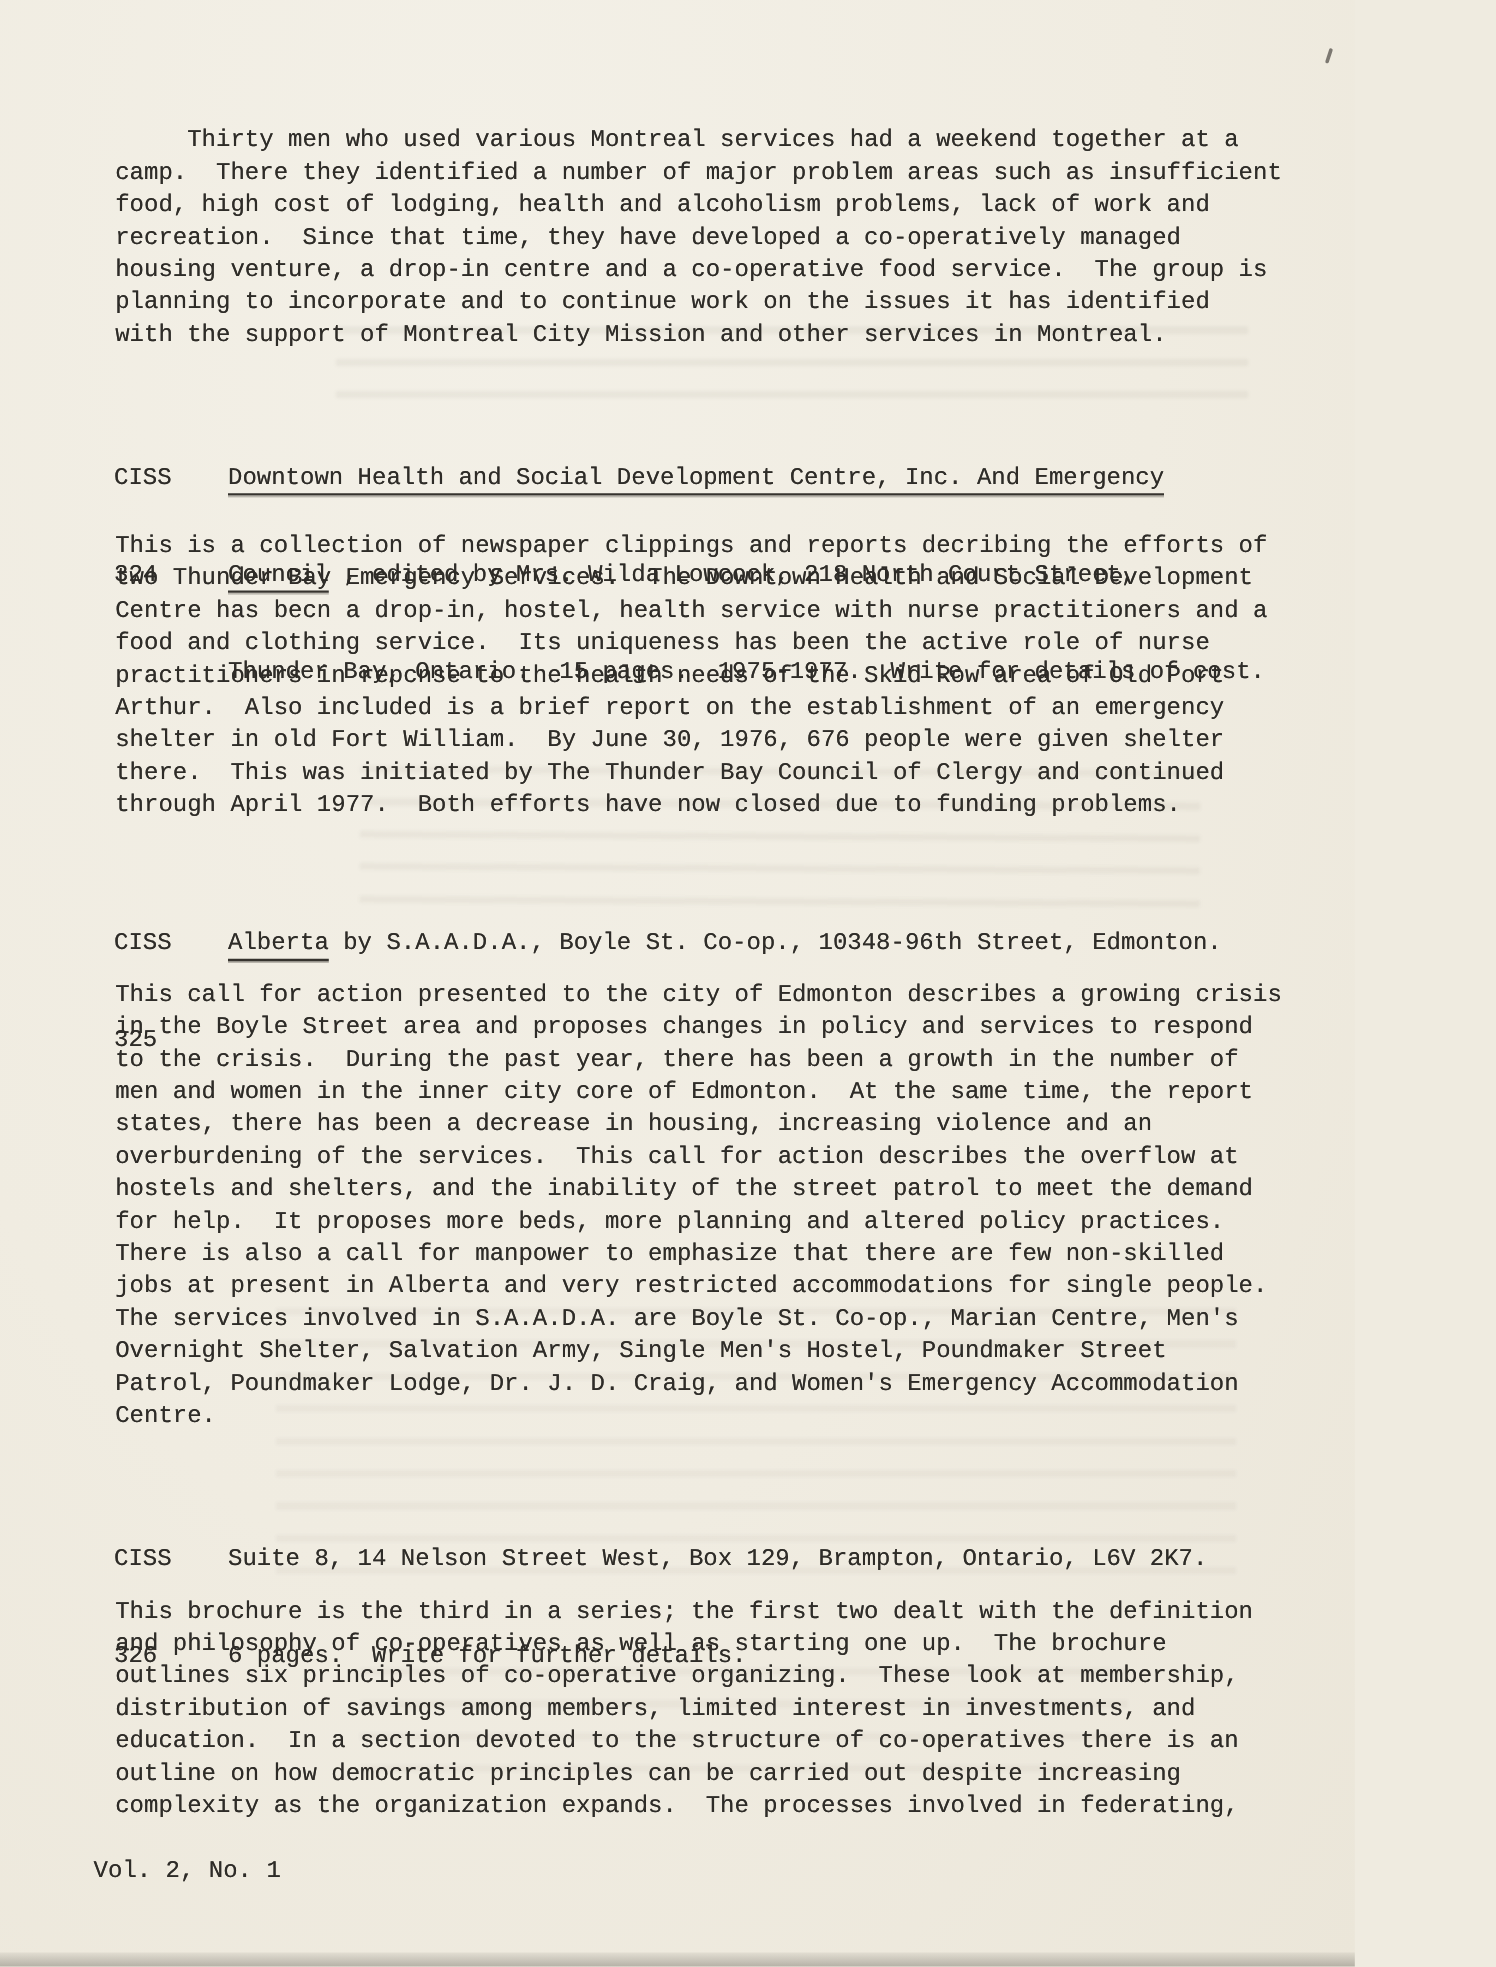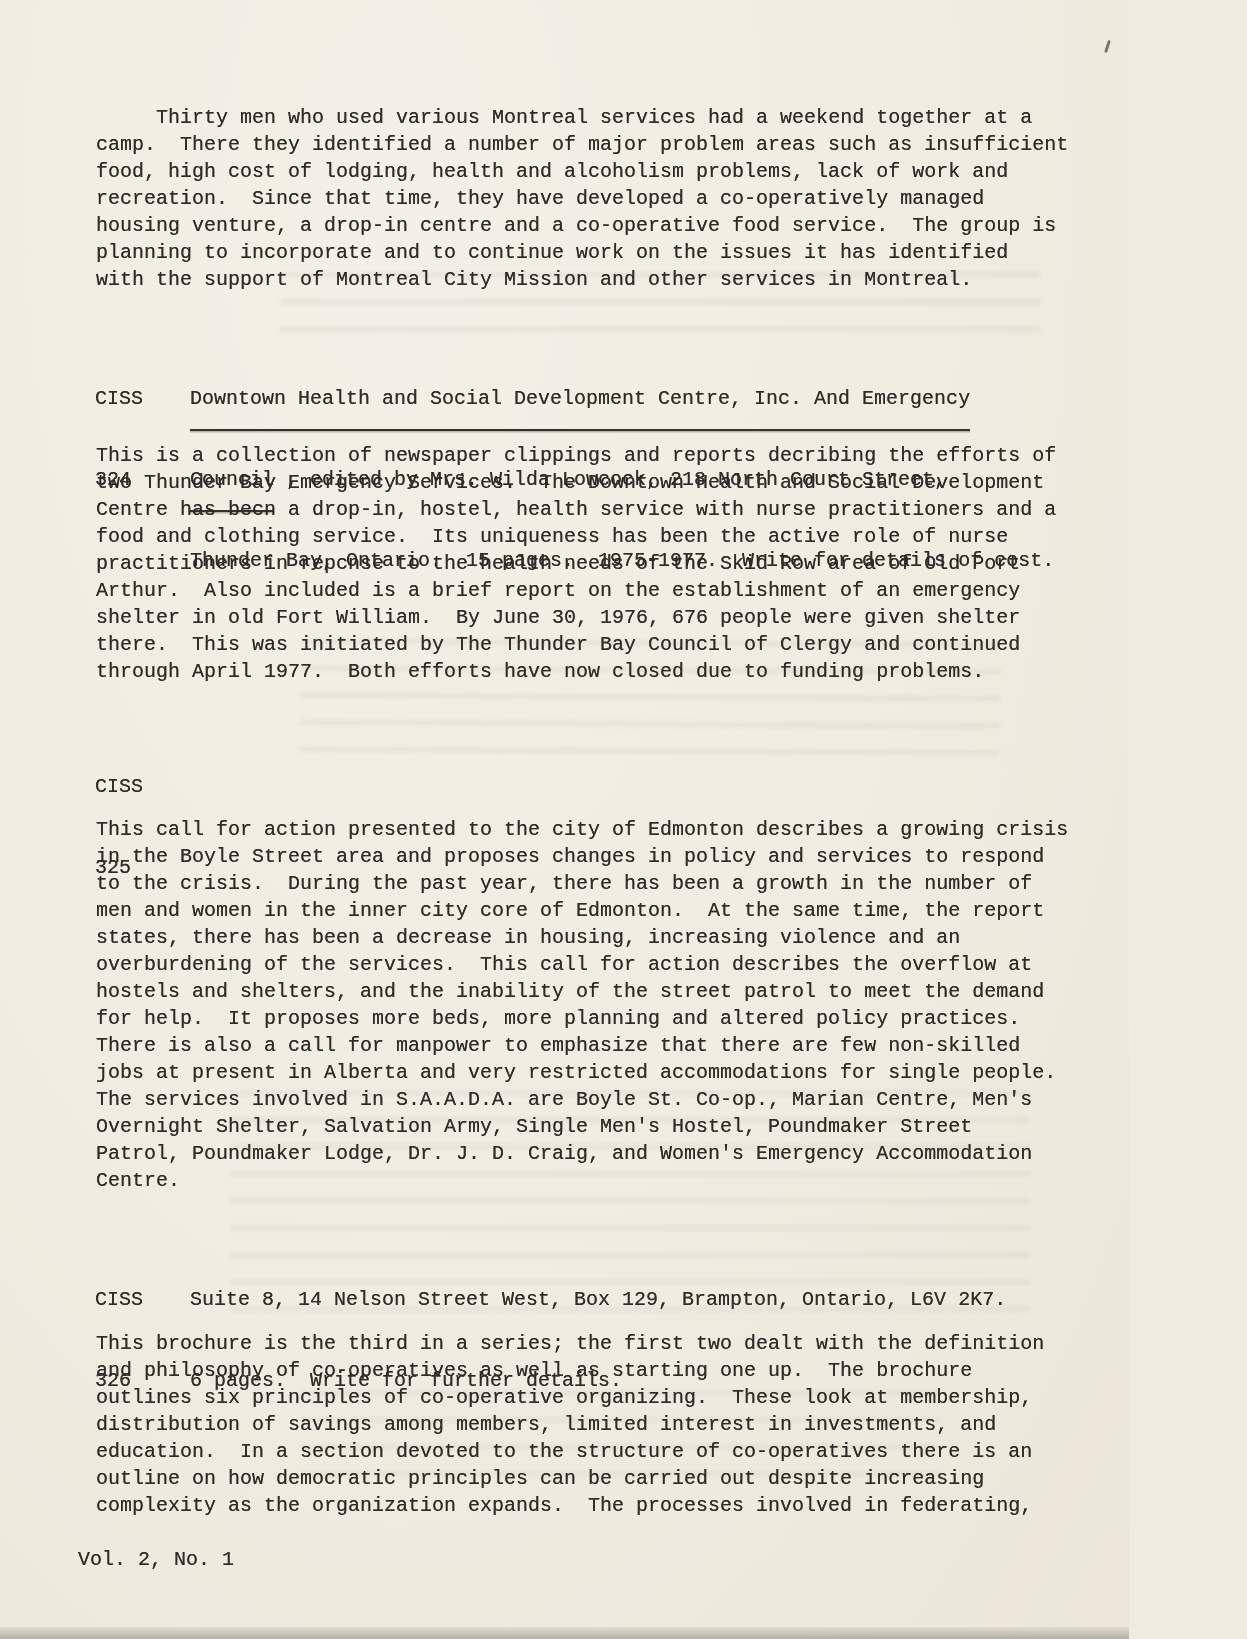--- a/index.html
+++ b/index.html
@@ -17,21 +17,21 @@
     text-shadow:0 0 0.5px rgba(45,42,38,0.75);
   }
   .para{position:absolute;white-space:pre-wrap;}
   .entry{position:absolute;}
   .entry-id{position:absolute;left:0;top:0;white-space:pre;}
   .entry-lines{position:absolute;left:95px;top:0;white-space:pre-wrap;width:1010px;}
   .line{white-space:pre-wrap;}
   .u{
     border-bottom:2.5px solid rgba(38,35,30,0.92);
     box-shadow:0 1.5px 0 rgba(38,35,30,0.28);
-    padding-bottom:19px;
+    padding-bottom:1px;
   }
   .footer-item{position:absolute;white-space:pre;}
   
   .smudge-right{
     position:absolute;left:1221px;top:124px;width:26px;height:56px;
     background:linear-gradient(160deg, rgba(125,122,114,0.0) 0%, rgba(120,117,110,0.85) 40%, rgba(150,147,140,0.5) 75%, rgba(150,147,140,0) 100%);
     transform:rotate(-32deg);
     filter:blur(2px);
   }
   .tick-mark{
@@ -105,20 +105,21 @@
 shelter in old Fort William.  By June 30, 1976, 676 people were given shelter
 there.  This was initiated by The Thunder Bay Council of Clergy and continued
 through April 1977.  Both efforts have now closed due to funding problems.</div>
 
   <div class="entry" style="left:95px;top:719px;">
     <div class="entry-id">
       <div>CISS</div>
       <div>325</div>
     </div>
     <div class="entry-lines">
+      <div class="line"><span class="u">Alberta</span><span> by S.A.A.D.A., Boyle St. Co-op., 10348-96th Street, Edmonton.</span></div>
     </div>
   </div>
 
   <div class="para" style="left:96px;top:816px;width:1015px;">This call for action presented to the city of Edmonton describes a growing crisis
 in the Boyle Street area and proposes changes in policy and services to respond
 to the crisis.  During the past year, there has been a growth in the number of
 men and women in the inner city core of Edmonton.  At the same time, the report
 states, there has been a decrease in housing, increasing violence and an
 overburdening of the services.  This call for action describes the overflow at
 hostels and shelters, and the inability of the street patrol to meet the demand

